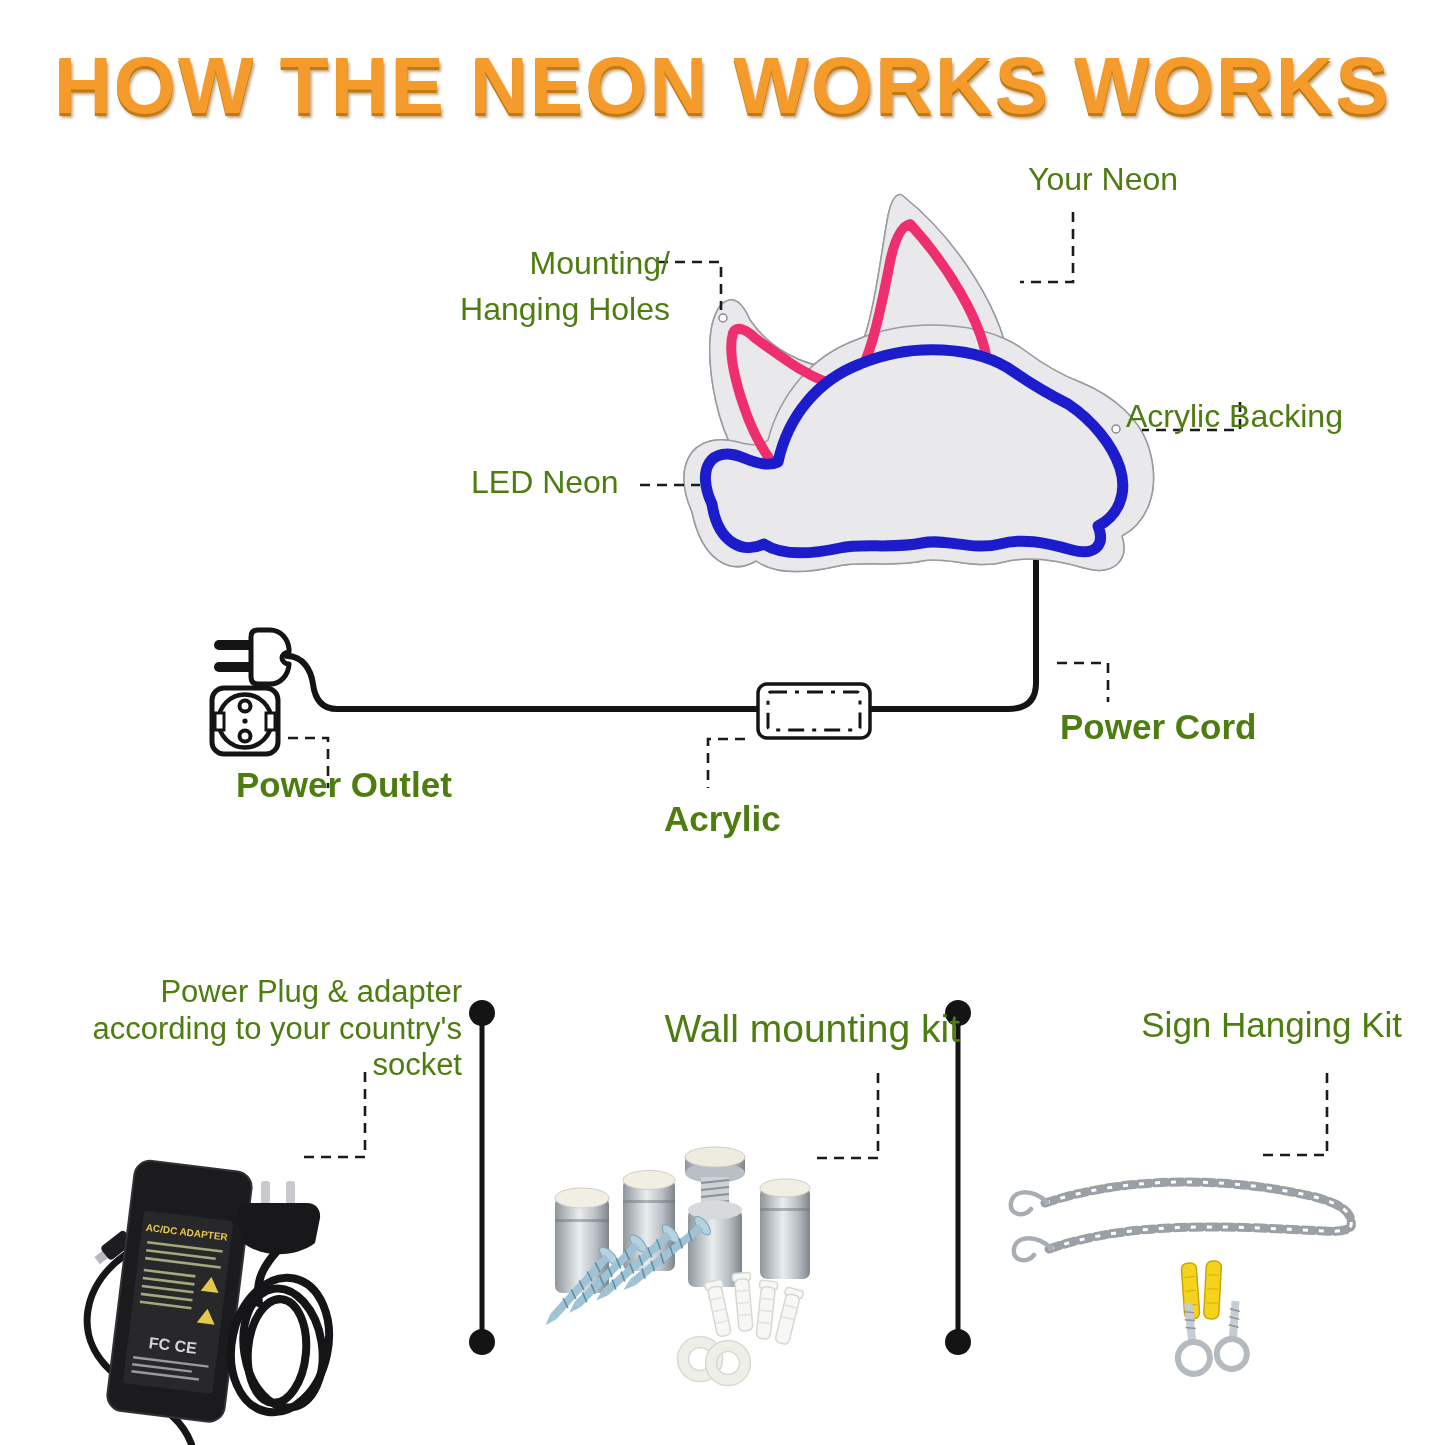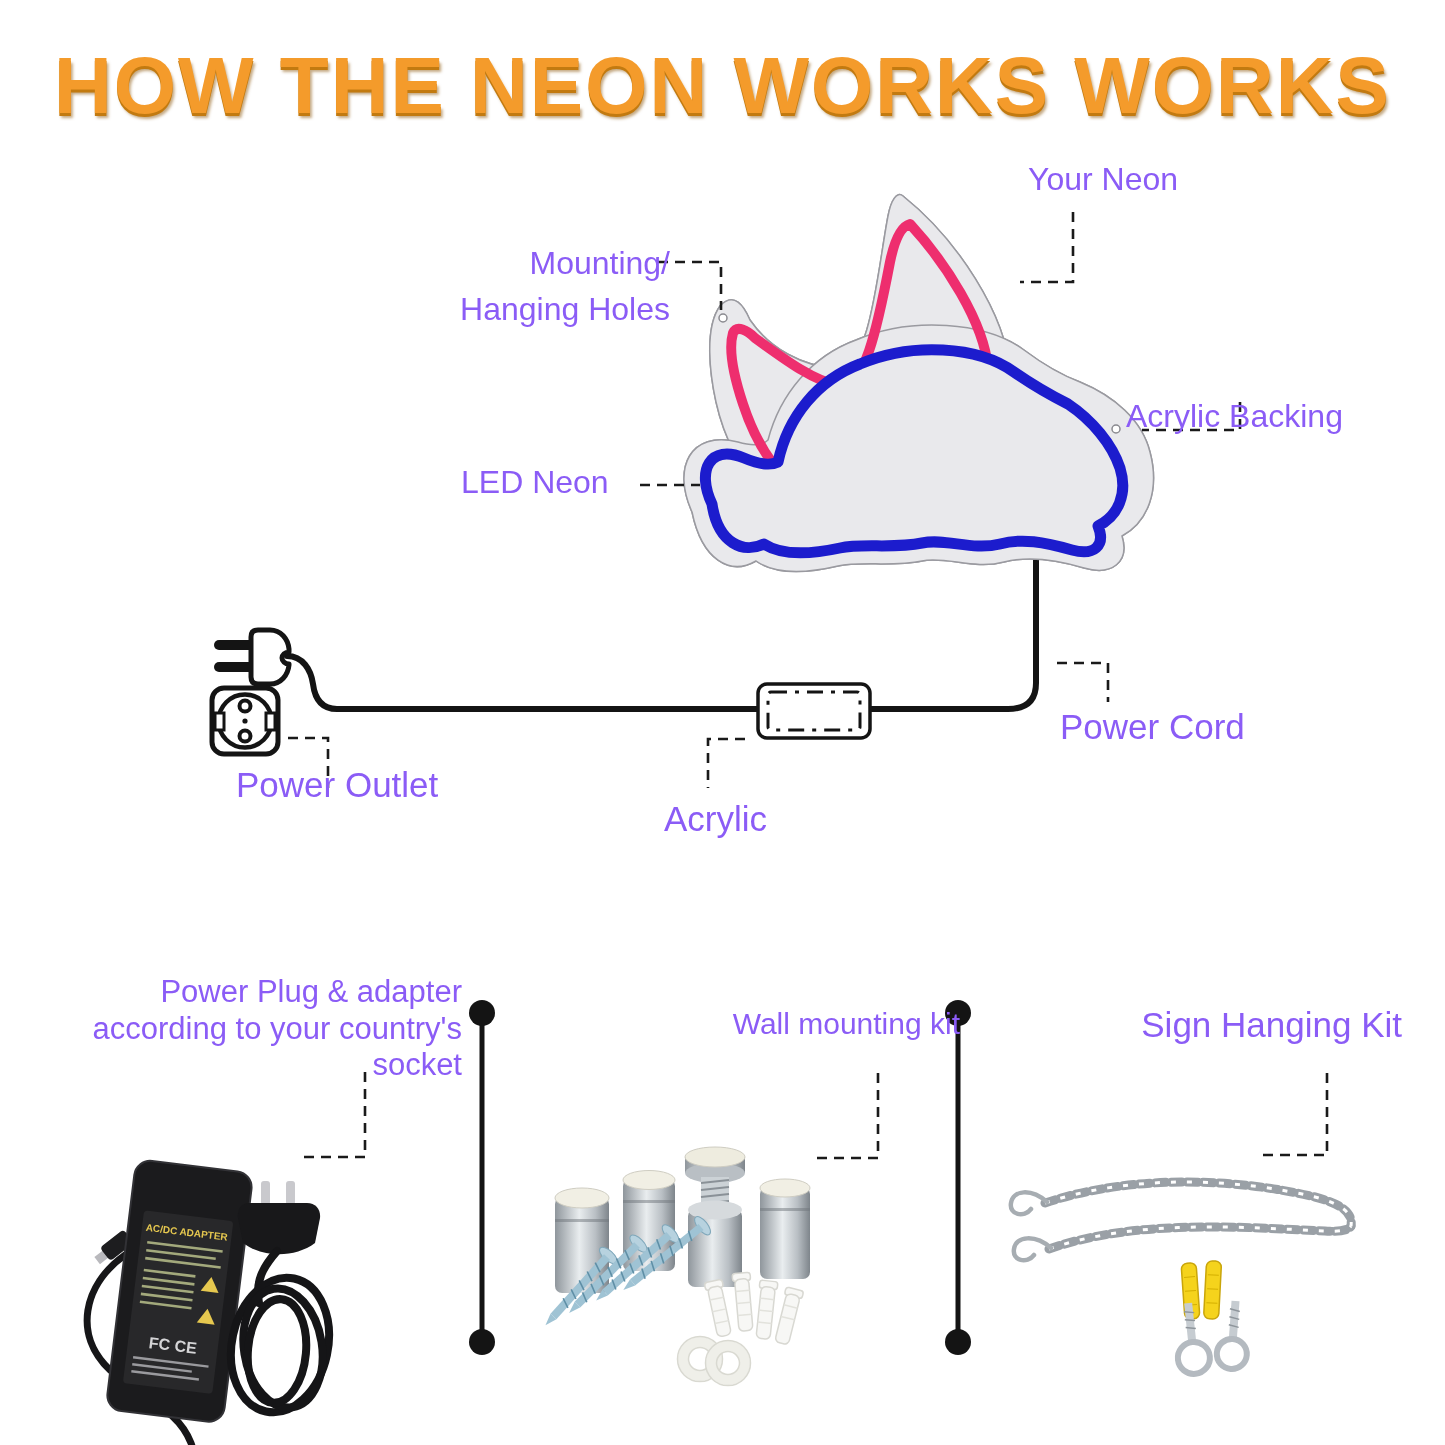--- a/index.html
+++ b/index.html
@@ -8,33 +8,33 @@
     font-family:"Liberation Sans",sans-serif;color:#1b1b1b;
   }
   .big-title{
     position:absolute;left:0;width:100%;text-align:center;
     font-weight:bold;color:var(--orange,#f49b2b);letter-spacing:2px;
     text-shadow:0 3px 0 #c27a10, 2px 5px 3px rgba(140,85,10,.5);
     white-space:nowrap;
   }
   #title-how{top:40px;font-size:80px;}
   #title-box{top:852px;font-size:81px;letter-spacing:0px;}
-  .lbl{position:absolute;font-size:32px;line-height:1.2;color:#8b5cf6;}
+  .lbl{position:absolute;font-size:32px;line-height:1.2;color:#4d7c0f;}
   .lbl.center{text-align:right;}
   .lbl.multiline{white-space:pre-line;}
-  .lbl.big{font-size:35px;}
+  .lbl.big{font-size:35px;font-weight:bold;}
   #lbl-your-neon{left:1028px;top:160px;}
   #lbl-mounting{left:398px;top:240px;width:272px;line-height:1.45;}
   #lbl-acrylic{left:1126px;top:353px;margin-top:44px;}
-  #lbl-led-neon{left:461px;top:463px;}
+  #lbl-led-neon{left:471px;top:463px;}
   #lbl-power-outlet{left:236px;top:764px;text-align:right;}
   #lbl-adapter{left:664px;top:798px;}
   #lbl-power-cord{left:1060px;top:706px;}
   #lbl-item1{left:28px;top:974px;width:434px;font-size:31px;line-height:1.18;}
-  #lbl-item2{left:588px;top:1006px;width:372px;font-size:30px;}
+  #lbl-item2{left:588px;top:1006px;width:372px;font-size:39px;}
   #lbl-item3{left:1078px;top:1004px;width:324px;font-size:35px;}
   svg{position:absolute;left:0;top:0;}
   .pinkneon{stroke:var(--pink,#ee2e6e);}
   .blueneon{stroke:var(--blue,#1c1ccd);}
   .backfill{fill:var(--backing,#e9e9ec);}
 </style>
 </head>
 <body>
 
 <div class="canvas">

